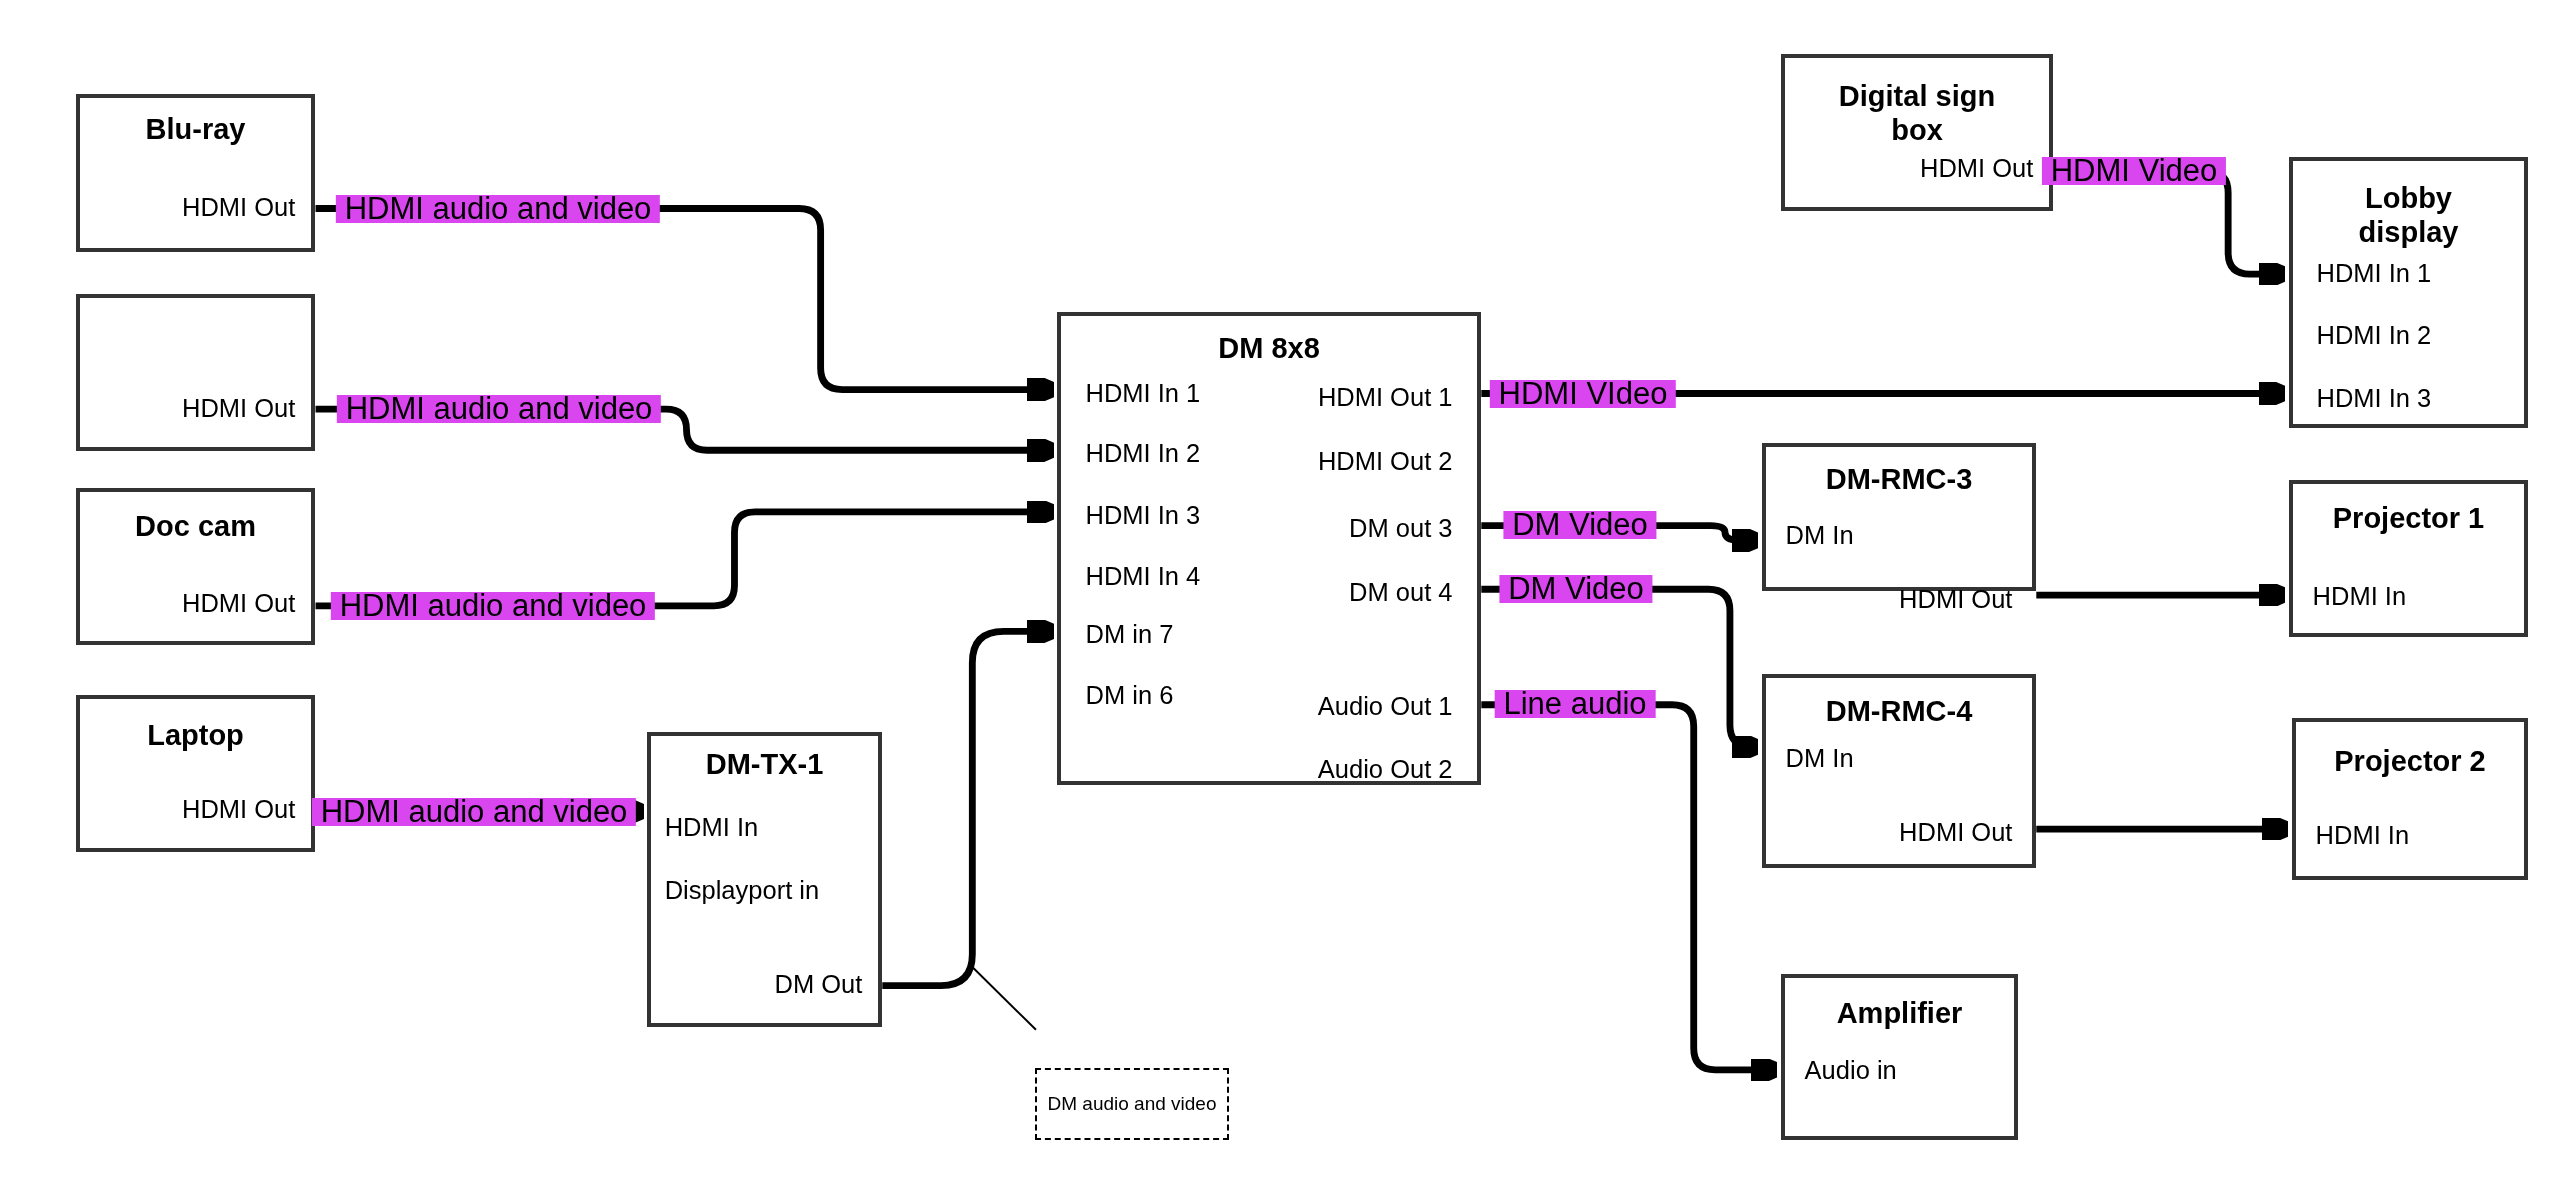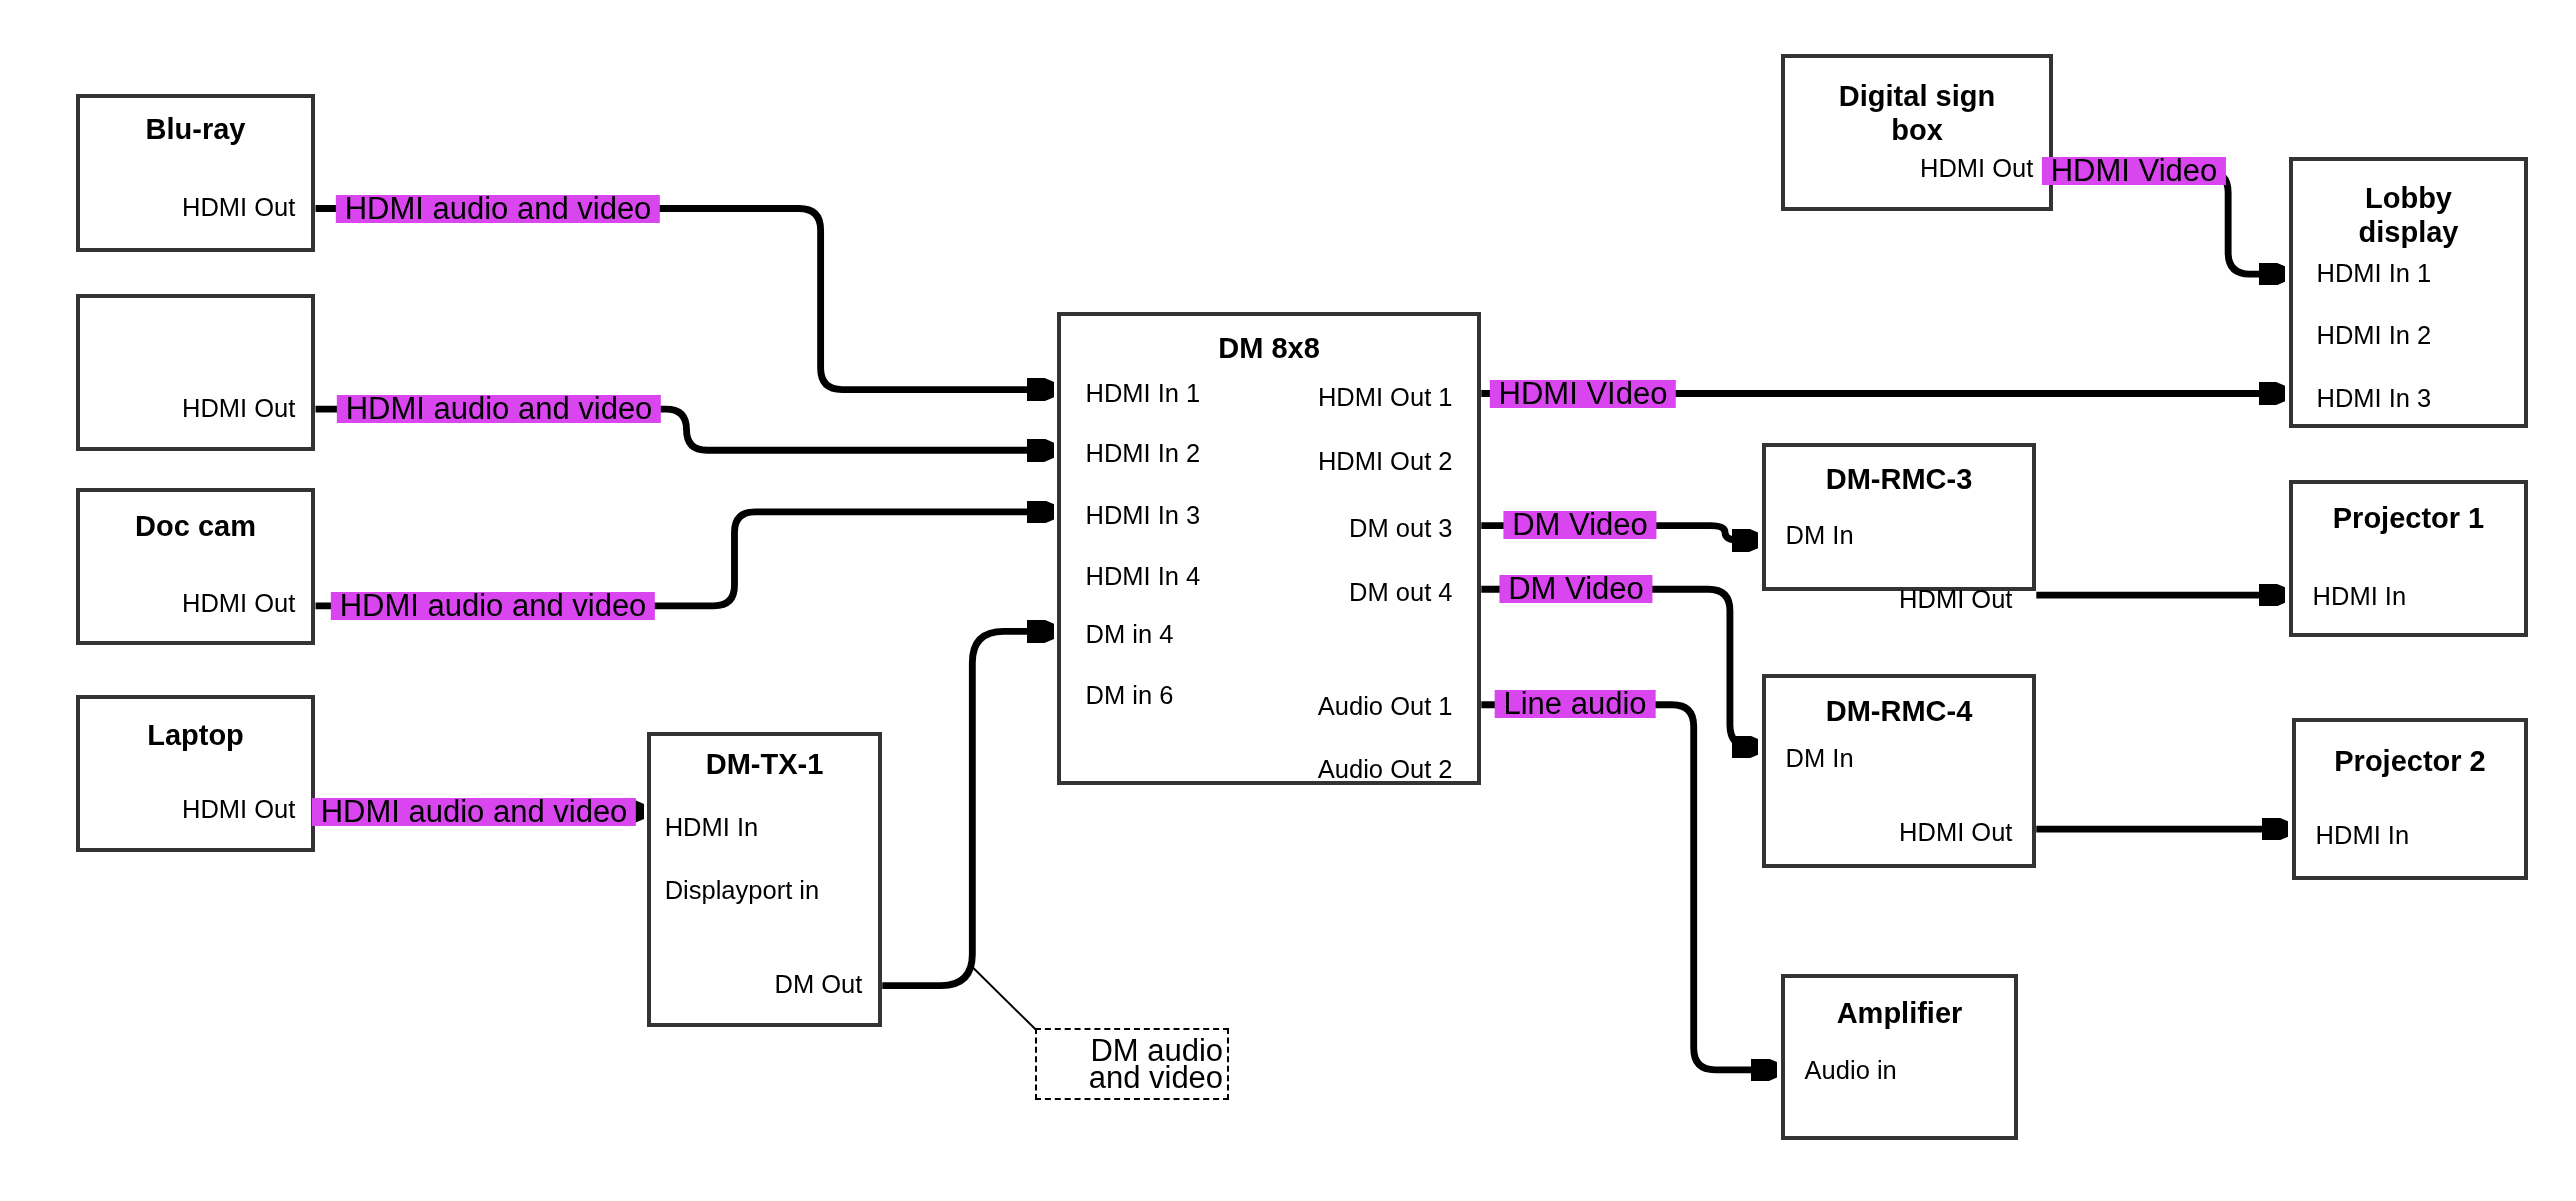--- a/index.html
+++ b/index.html
@@ -18,24 +18,24 @@
     font-weight:bold;font-size:29px;line-height:34px;white-space:normal;
   }
   .port{
     position:absolute;font-size:25.5px;line-height:29px;white-space:nowrap;
   }
   .edge-label{
     position:absolute;transform:translate(-50%,-50%);
     background:#d946ef;padding:0 8.8px;font-size:31px;line-height:28px;white-space:nowrap;
   }
   .callout{
-    position:absolute;left:1035px;top:1028px;width:194px;height:72px;
+    position:absolute;left:1035px;top:1068px;width:194px;height:72px;
     border:2px dashed #000;box-sizing:border-box;background:#fff;
     display:flex;align-items:center;justify-content:center;text-align:right;
-    font-size:31px;line-height:27.4px;padding:3.9px;
+    font-size:19px;line-height:27.4px;padding:3.9px;
   }
 
   
   .n-bluray{left:76px;top:94px;width:239px;height:158px}
   .n-bluray .t{top:13.7px}
   .n-bluray .p0{top:95px;right:15.7px}
 
   .n-wireless{left:76px;top:294px;width:239px;height:157px}
   .n-wireless .t{top:15.7px;max-width:196px;margin:0 auto}
   .n-wireless .p0{top:96px;right:15.7px}
@@ -163,21 +163,21 @@
     <div class="port p1">Displayport in</div>
     <div class="port p2">DM Out</div>
   </div>
 
   <div class="node n-dm8x8">
     <div class="t">DM 8x8</div>
     <div class="port p0">HDMI In 1</div>
     <div class="port p1">HDMI In 2</div>
     <div class="port p2">HDMI In 3</div>
     <div class="port p3">HDMI In 4</div>
-    <div class="port p4">DM in 4</div>
+    <div class="port p4">DM in 7</div>
     <div class="port p5">DM in 6</div>
     <div class="port p6">HDMI Out 1</div>
     <div class="port p7">HDMI Out 2</div>
     <div class="port p8">DM out 3</div>
     <div class="port p9">DM out 4</div>
     <div class="port p10">Audio Out 1</div>
     <div class="port p11">Audio Out 2</div>
   </div>
 
   <div class="node n-digitalsign">

